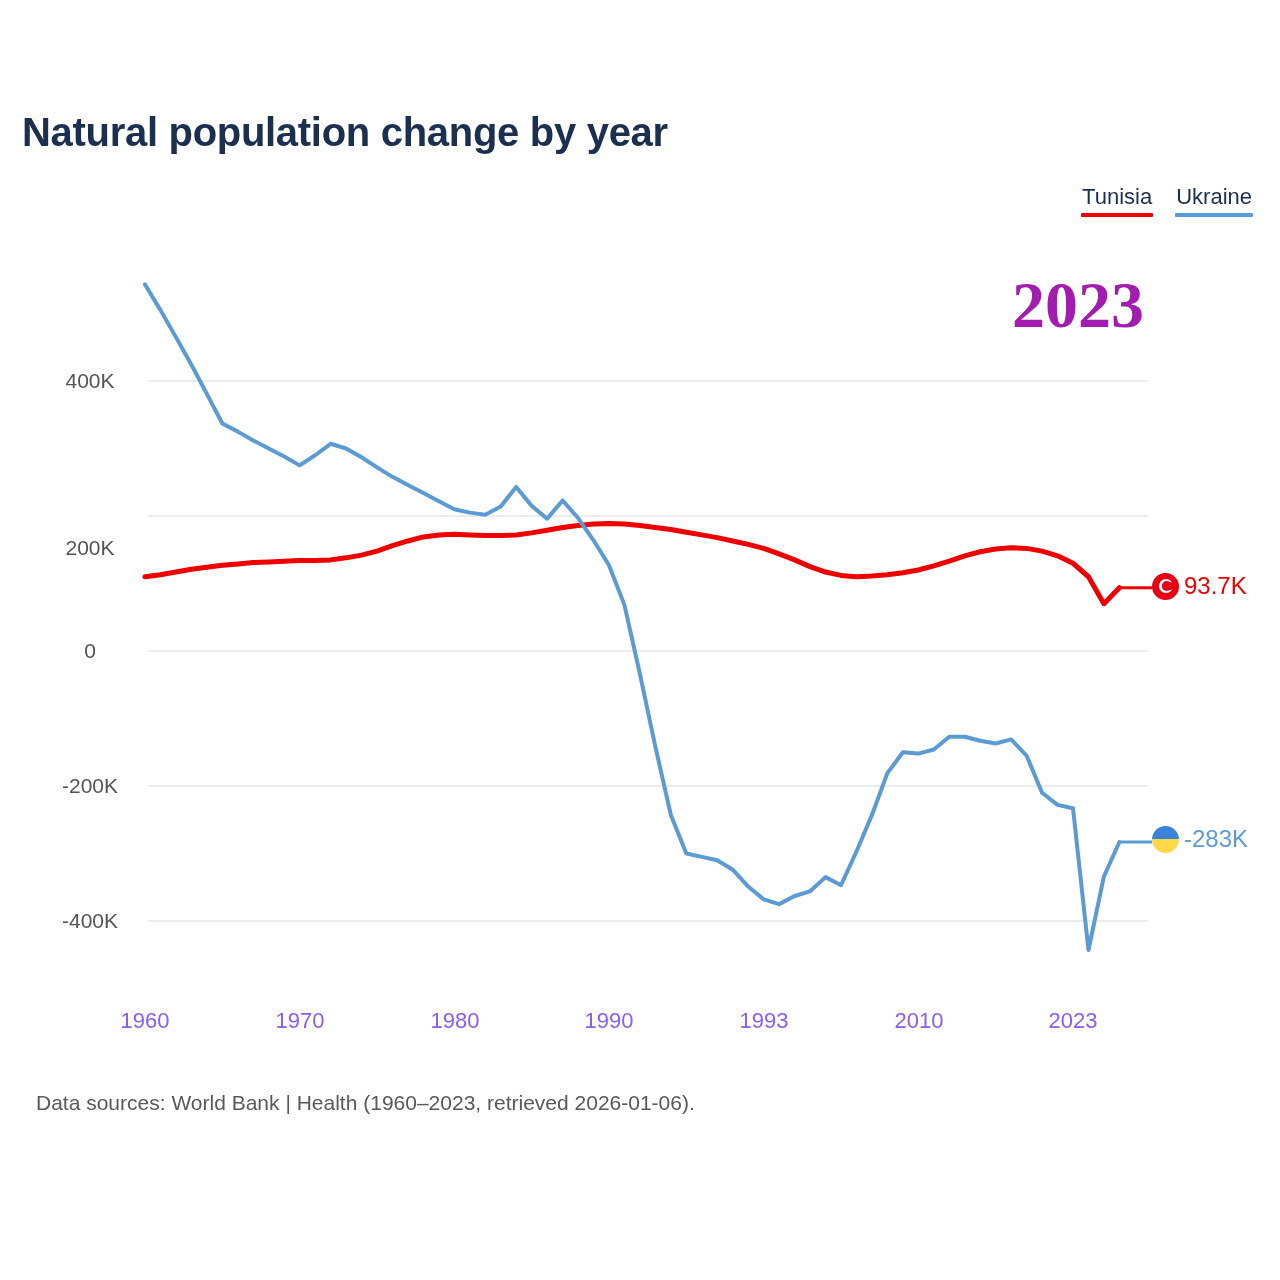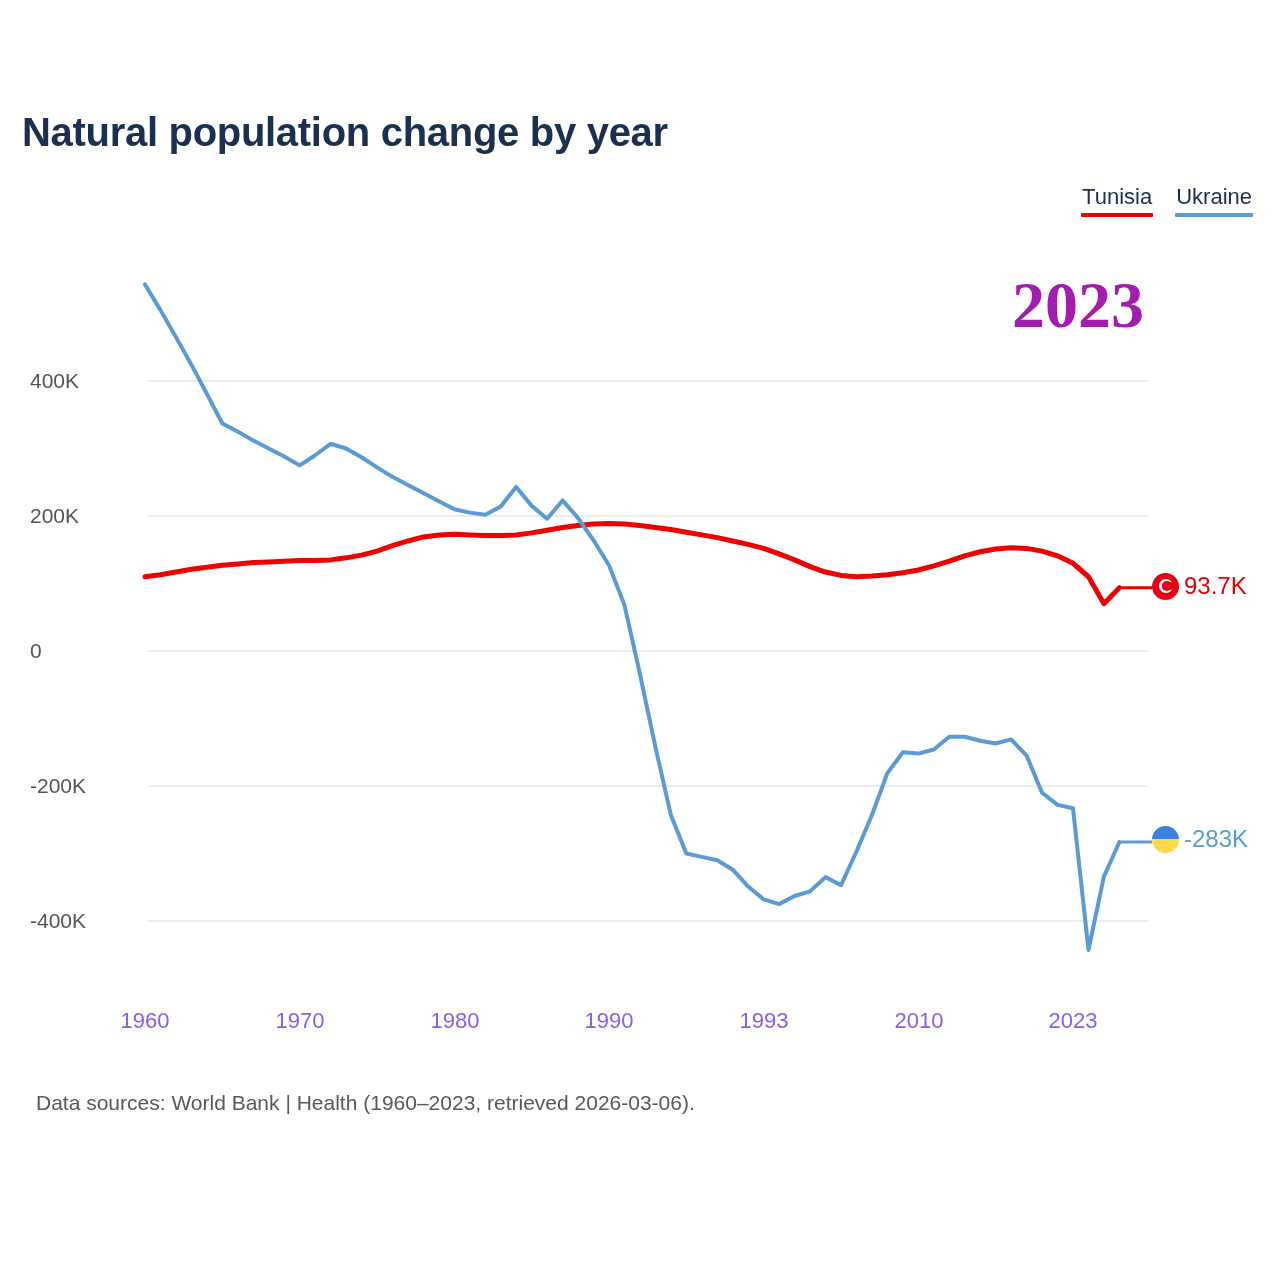--- a/index.html
+++ b/index.html
@@ -57,21 +57,21 @@
   #plot{
     position:absolute;
     left:0; top:0;
     width:1280px; height:1280px;
     pointer-events:none;
   }
   .ytick{
     position:absolute;
     right:0;
     width:120px;
-    text-align:left;
+    text-align:center;
     font-size:21px;
     color:#555555;
     transform:translateY(-50%);
     white-space:nowrap;
   }
   #ytick-wrap{ position:absolute; left:0px; top:0; width:150px; height:1000px; }
   .xtick{
     position:absolute;
     font-size:22px;
     color:#8b5cf6;
@@ -133,21 +133,21 @@
     <div class="legend-label">Ukraine</div>
     <div class="legend-rule" style="background:#5b9bd5"></div>
   </div>
 </div>
 
 <div id="year-badge">2023</div>
 
 <div id="ytick-wrap">
 
   <div class="ytick" style="top:381px;">400K</div>
-  <div class="ytick" style="top:516px;">200K</div>
+  <div class="ytick" style="top:548px;">200K</div>
   <div class="ytick" style="top:651px;">0</div>
   <div class="ytick" style="top:786px;">-200K</div>
   <div class="ytick" style="top:921px;">-400K</div>
 </div>
 
 <div class="xtick" style="left:145px;">1960</div>
 <div class="xtick" style="left:300px;">1970</div>
 <div class="xtick" style="left:455px;">1980</div>
 <div class="xtick" style="left:609px;">1990</div>
 <div class="xtick" style="left:764px;">1993</div>
@@ -176,14 +176,14 @@
   <span class="flag-dot flag-tn"></span>
   <span>93.7K</span>
 </div>
 
 <div class="endlabel" style="left:1152px; top:839px; color:#5b9bd5;">
   <span class="flag-dot flag-ua"></span>
   <span>-283K</span>
 </div>
 
 <div id="footer">
-  <div>Data sources: World Bank | Health (1960–2023, retrieved 2026-03-06).</div>
+  <div>Data sources: World Bank | Health (1960–2023, retrieved 2026-01-06).</div>
 </div>
 
 </body></html>

